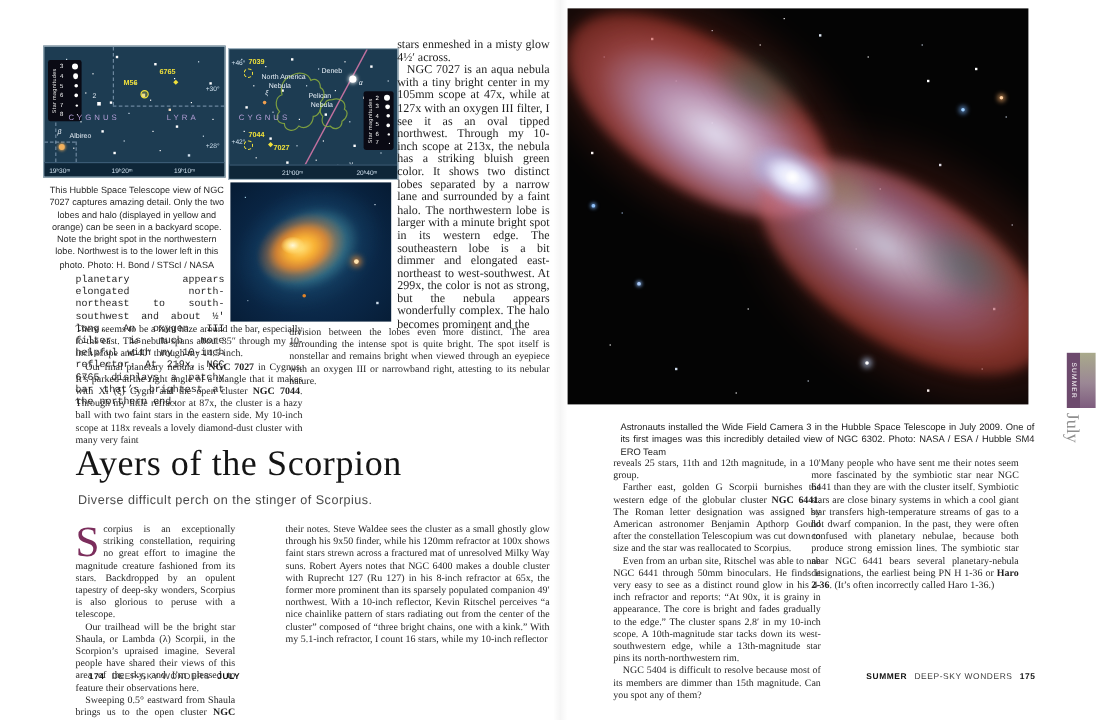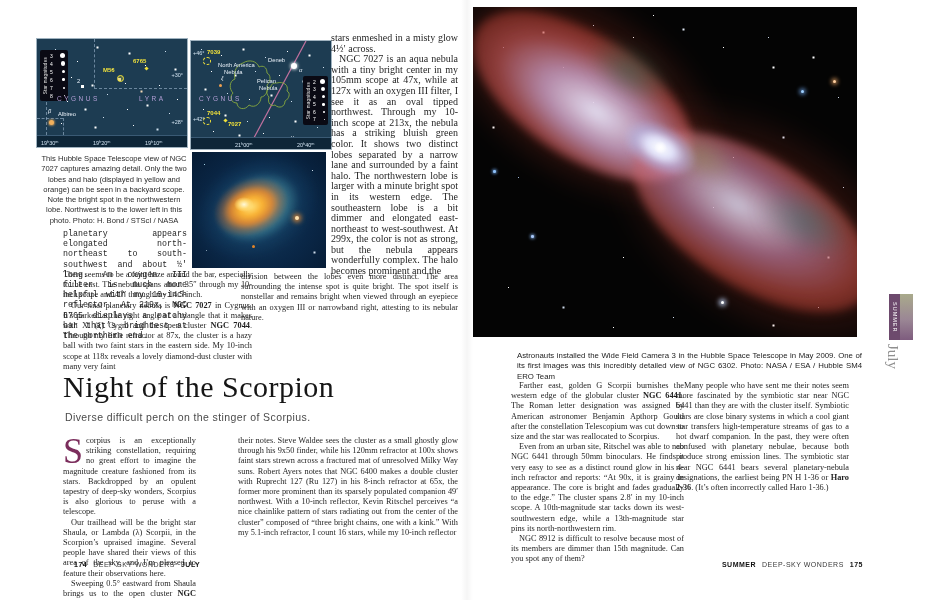--- a/index.html
+++ b/index.html
@@ -291,21 +291,21 @@
     <p class="ind"><span>Our final planetary nebula is </span><span class="rb">NGC 7027</span><span> in Cygnus. It’s parked at the right angle of a triangle that it makes with Xi (ξ) Cygni and the open cluster </span><span class="rb">NGC 7044</span><span>. Through my little refractor at 87x, the cluster is a hazy ball with two faint stars in the eastern side. My 10-inch scope at 118x reveals a lovely diamond-dust cluster with many very faint</span></p>
   </div>
   <div id="colB1" class="abs bodytext">
     <p>stars enmeshed in a misty glow 4½′ across.</p>
     <p class="ind">NGC 7027 is an aqua nebula with a tiny bright center in my 105mm scope at 47x, while at 127x with an oxygen III filter, I see it as an oval tipped northwest. Through my 10-inch scope at 213x, the nebula has a striking bluish green color. It shows two distinct lobes separated by a narrow lane and surrounded by a faint halo. The northwestern lobe is larger with a minute bright spot in its western edge. The southeastern lobe is a bit dimmer and elongated east-northeast to west-southwest. At 299x, the color is not as strong, but the nebula appears wonderfully complex. The halo becomes prominent and the</p>
   </div>
   <div id="colB2" class="abs bodytext">
     <p>division between the lobes even more distinct. The area surrounding the intense spot is quite bright. The spot itself is nonstellar and remains bright when viewed through an eyepiece with an oxygen III or narrowband right, attesting to its nebular nature.</p>
   </div>
 
-  <div id="title" class="abs">Night of the Scorpion</div>
+  <div id="title" class="abs">Ayers of the Scorpion</div>
   <div id="subtitle" class="abs sans">Diverse difficult perch on the stinger of Scorpius.</div>
 
   <div id="bcol1" class="abs bodytext">
     <p><span class="dropcap">S</span><span>corpius is an exceptionally striking constellation, requiring no great effort to imagine the magnitude creature fashioned from its stars. Backdropped by an opulent tapestry of deep-sky wonders, Scorpius is also glorious to peruse with a telescope.</span></p>
     <p class="ind">Our trailhead will be the bright star Shaula, or Lambda (λ) Scorpii, in the Scorpion’s upraised imagine. Several people have shared their views of this area of the sky, and I’m pleased to feature their observations here.</p>
     <p class="ind"><span>Sweeping 0.5° eastward from Shaula brings us to the open cluster </span><span class="rb">NGC 6400</span><span>. Three California observers sent me</span></p>
   </div>
   <div id="bcol2" class="abs bodytext">
     <p>their notes. Steve Waldee sees the cluster as a small ghostly glow through his 9x50 finder, while his 120mm refractor at 100x shows faint stars strewn across a fractured mat of unresolved Milky Way suns. Robert Ayers notes that NGC 6400 makes a double cluster with Ruprecht 127 (Ru 127) in his 8-inch refractor at 65x, the former more prominent than its sparsely populated companion 49′ northwest. With a 10-inch reflector, Kevin Ritschel perceives “a nice chainlike pattern of stars radiating out from the center of the cluster” composed of “three bright chains, one with a kink.” With my 5.1-inch refractor, I count 16 stars, while my 10-inch reflector</p>
   </div>
@@ -327,26 +327,27 @@
     <div class="b-lay b-olive"></div>
     <div class="b-lay b-core"></div>
     <div class="b-lay b-core2"></div>
     <div class="b-star" id="bs1"></div>
     <div class="b-star" id="bs2"></div>
     <div class="b-star" id="bs3"></div>
     <div class="b-star" id="bs4"></div>
     <div class="b-star" id="bs5"></div>
   </div>
 
-  <div id="caption2" class="abs">Astronauts installed the Wide Field Camera 3 in the Hubble Space Telescope in May 2009. One of its first images was this incredibly detailed view of NGC 6302. Photo: NASA / ESA / Hubble SM4 ERO Team</div>
+  <div id="caption2" class="abs">Astronauts installed the Wide Field Camera 3 in the Hubble Space Telescope in July 2009. One of its first images was this incredibly detailed view of NGC 6302. Photo: NASA / ESA / Hubble SM4 ERO Team</div>
 
   <div id="rcol1" class="abs bodytext">
+    <p>reveals 25 stars, 11th and 12th magnitude, in a 10′ group.</p>
     <p class="ind"><span>Farther east, golden G Scorpii burnishes the western edge of the globular cluster </span><span class="rb">NGC 6441</span><span>. The Roman letter designation was assigned by American astronomer Benjamin Apthorp Gould after the constellation Telescopium was cut down to size and the star was reallocated to Scorpius.</span></p>
     <p class="ind">Even from an urban site, Ritschel was able to nab NGC 6441 through 50mm binoculars. He finds it very easy to see as a distinct round glow in his 4-inch refractor and reports: “At 90x, it is grainy in appearance. The core is bright and fades gradually to the edge.” The cluster spans 2.8′ in my 10-inch scope. A 10th-magnitude star tacks down its west-southwestern edge, while a 13th-magnitude star pins its north-northwestern rim.</p>
-    <p class="ind">NGC 8912 is difficult to resolve because most of its members are dimmer than 15th magnitude. Can you spot any of them?</p>
+    <p class="ind">NGC 5404 is difficult to resolve because most of its members are dimmer than 15th magnitude. Can you spot any of them?</p>
   </div>
   <div id="rcol2" class="abs bodytext">
     <p class="ind"><span>Many people who have sent me their notes seem more fascinated by the symbiotic star near NGC 6441 than they are with the cluster itself. Symbiotic stars are close binary systems in which a cool giant star transfers high-temperature streams of gas to a hot dwarf companion. In the past, they were often confused with planetary nebulae, because both produce strong emission lines. The symbiotic star near NGC 6441 bears several planetary-nebula designations, the earliest being PN H 1-36 or </span><span class="rb">Haro 2-36</span><span>. (It’s often incorrectly called Haro 1-36.)</span></p>
   </div>
 
   <div id="footerR" class="footer">
     <span class="sec">SUMMER</span><span class="fsp"></span><span>DEEP-SKY WONDERS</span><span class="fsp"></span><span class="pg">175</span>
   </div>
 
   <div id="tab" class="abs">

